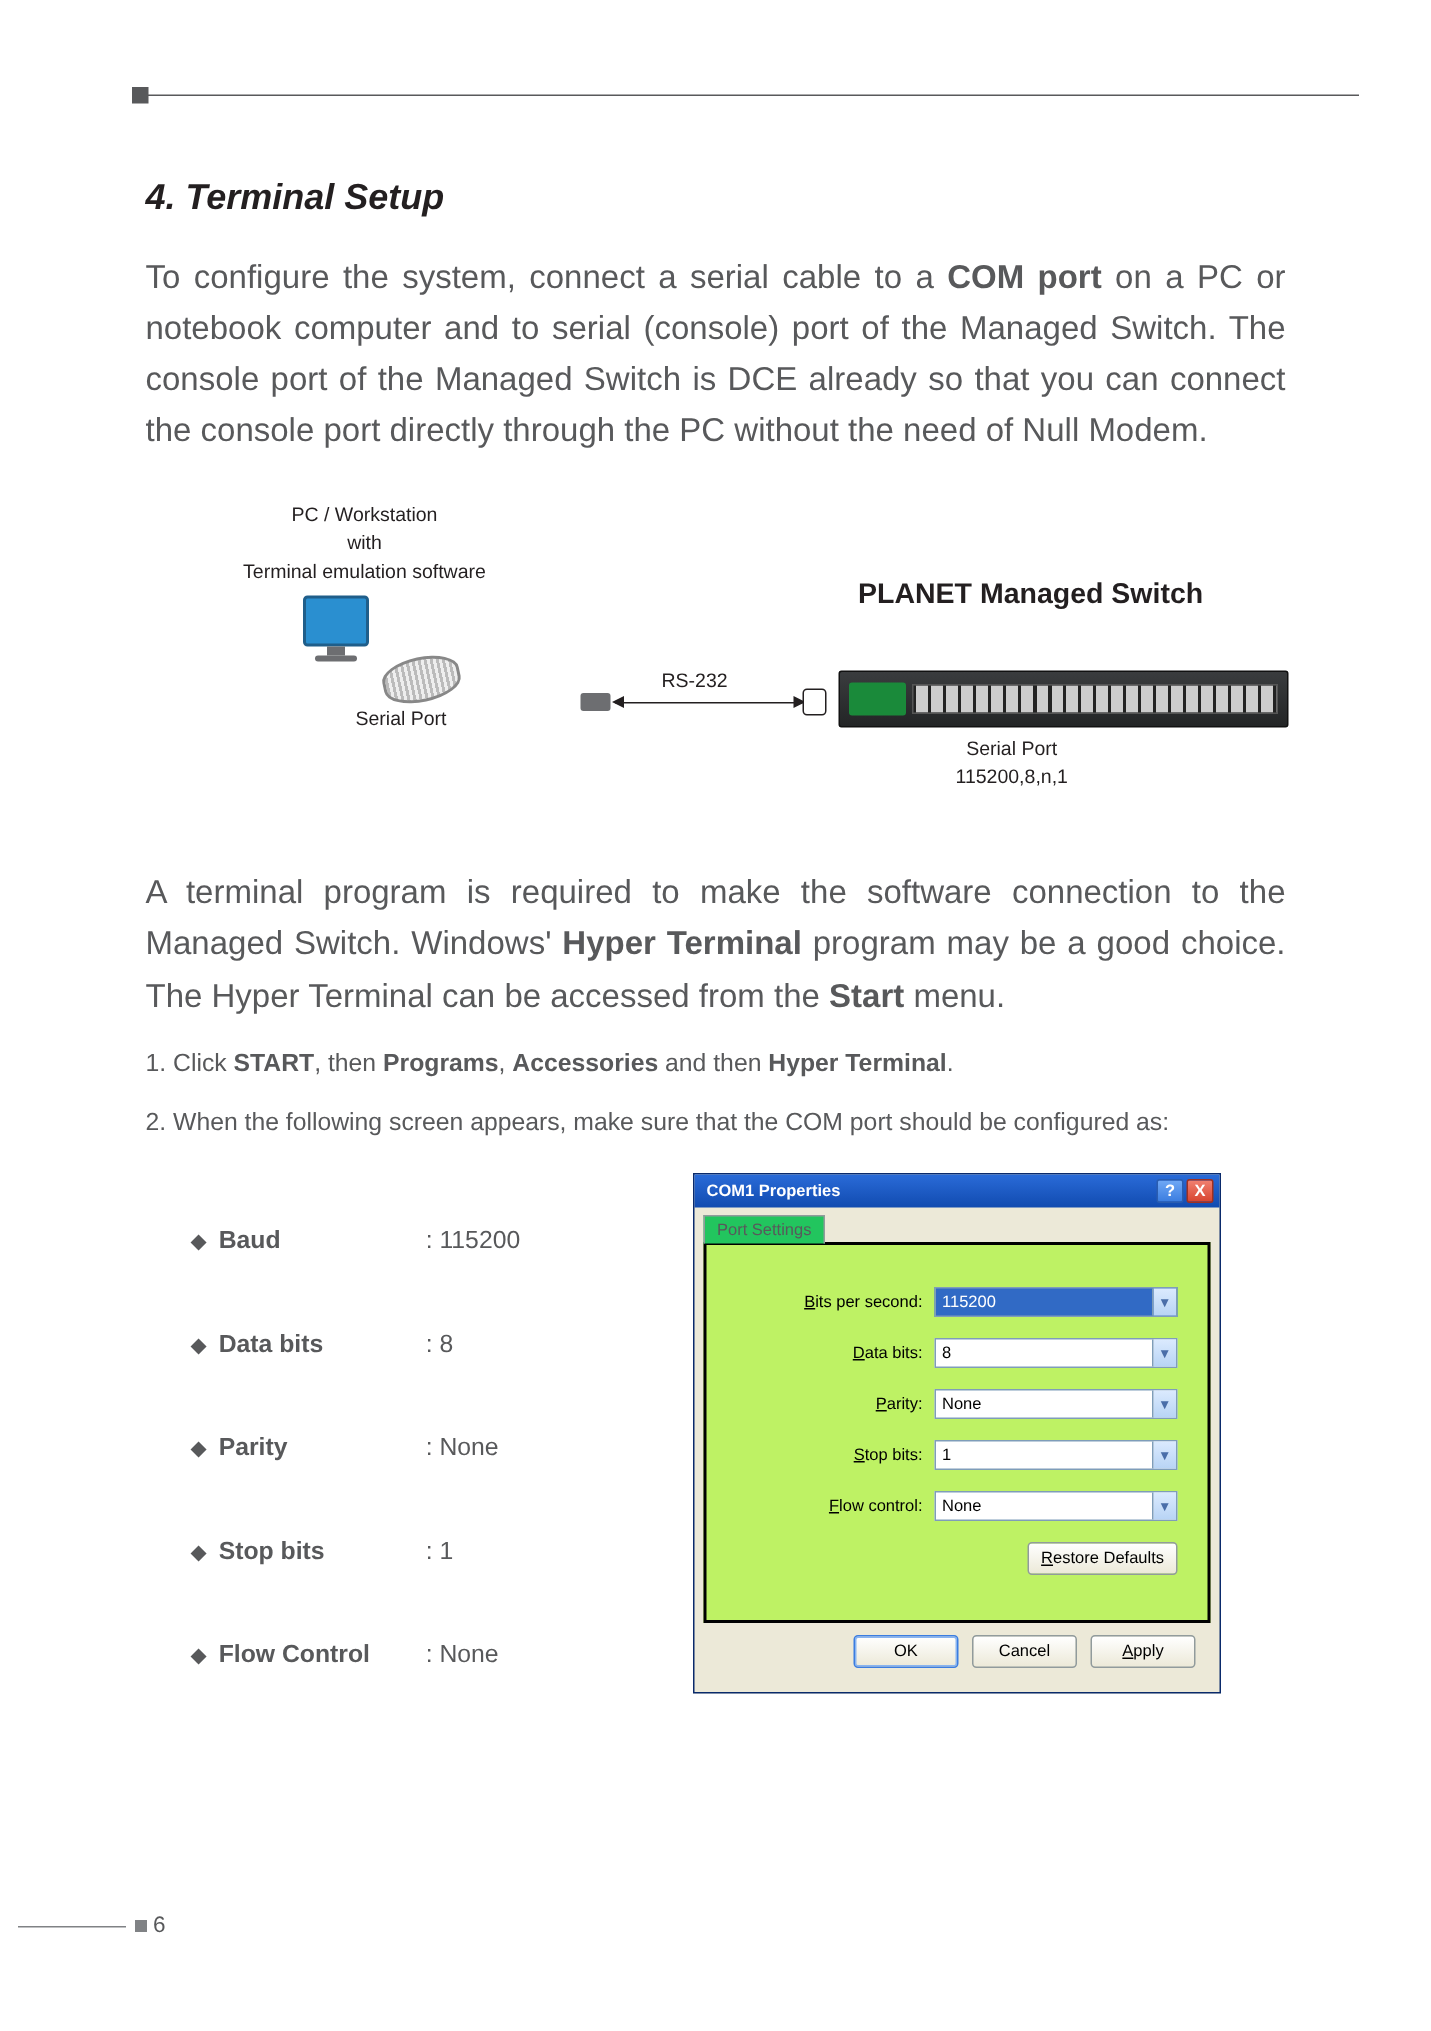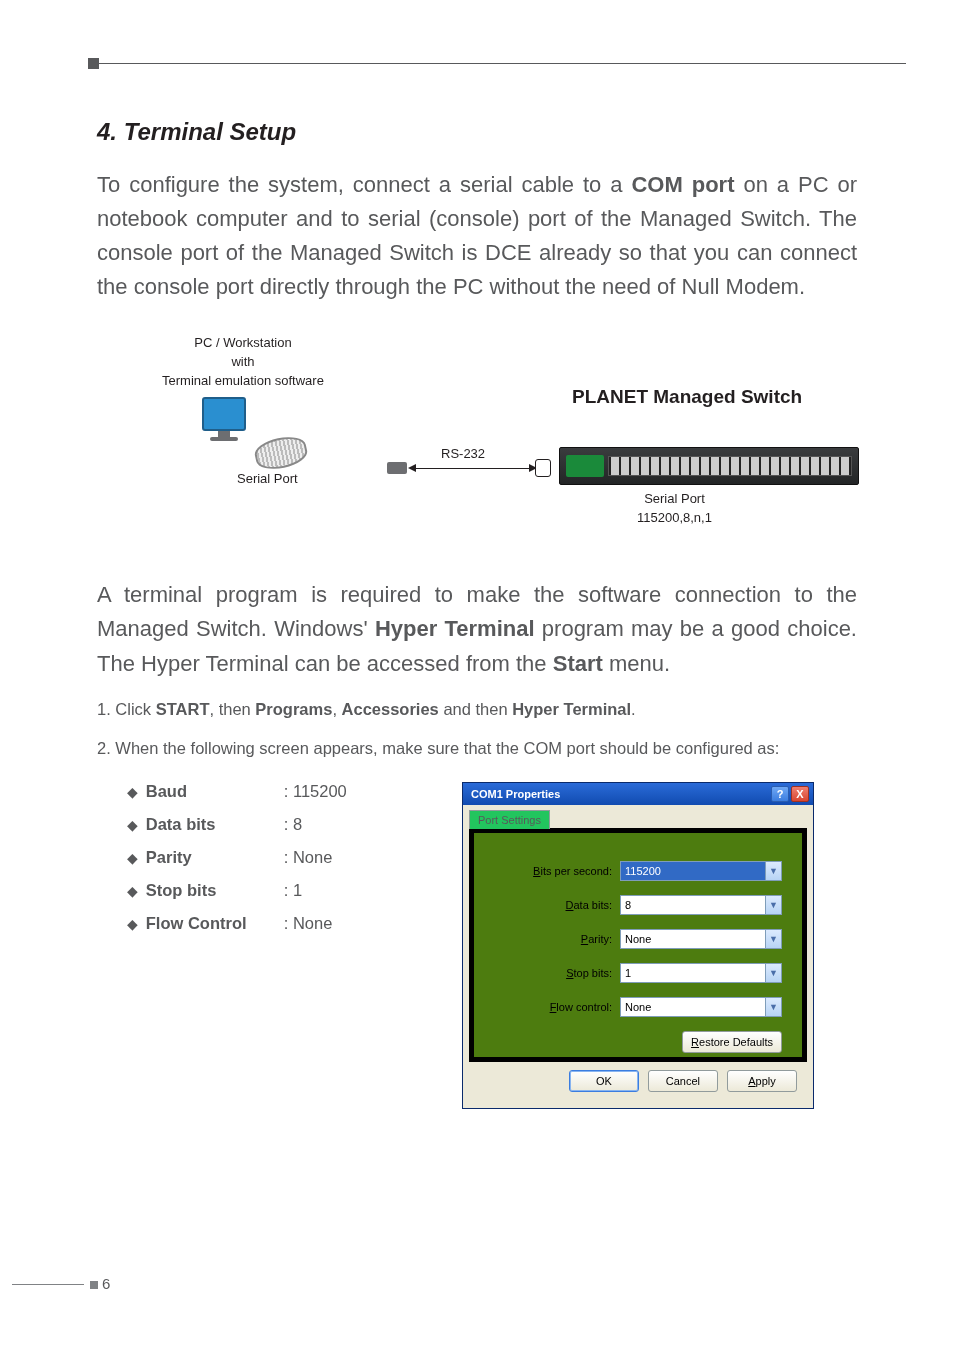--- a/index.html
+++ b/index.html
@@ -181,21 +181,21 @@
   .cl-item {
     display: flex;
     font-size: 16.5px;
     color: #58595b;
     margin-bottom: 14px;
     align-items: baseline;
   }
   .cl-item .diamond {
     font-size: 14px; margin-right: 8px; color:#58595b;
   }
-  .cl-item .lbl { font-weight: bold; width: 138px; }
+  .cl-item .lbl { font-weight: bold; width: 138px; margin-top: 36px; }
   .cl-item .val { }
   .dialog {
     width: 352px;
     border: 1px solid #0a2a6b;
     font-family: Tahoma, sans-serif;
     font-size: 11px;
     background:#ece9d8;
   }
   .dialog-title {
     background: linear-gradient(#2a6bd8,#114bb0);
@@ -209,21 +209,21 @@
     font-weight:bold; font-size:11px; border-radius:2px;
   }
   .dlg-help { background:linear-gradient(#6fa8f5,#3b7de0); color:#fff; border:1px solid #2a5db0;}
   .dlg-close { background:linear-gradient(#f08070,#d84530); color:#fff; border:1px solid #a03020;}
   .dlg-body { padding:4px 6px 6px 6px; }
   .tab {
     display:inline-block; background:#22c55e; border:1px solid #919b9c;
     border-bottom:none; padding:3px 8px; font-size:11px; position:relative; top:1px;
   }
   .tab-panel {
-    border:5px solid #000000; background:#4d7c0f; padding:28px 20px 4px 20px;
+    border:2px solid #000000; background:#bef264; padding:28px 20px 30px 20px;
   }
   .frow { display:flex; align-items:center; margin-bottom:14px; justify-content:flex-end; gap:8px;}
   .frow label { width:90px; text-align:right; font-size:11px; color:#000;}
   .frow label .u { text-decoration:underline; }
   .combo {
     width:162px; height:20px; border:1px solid #7f9db9; background:#fff;
     display:flex; align-items:center; justify-content:space-between; padding:0 0 0 4px;
     font-size:11px; color:#000;
   }
   .combo.sel { background:#316ac5; color:#fff; }

